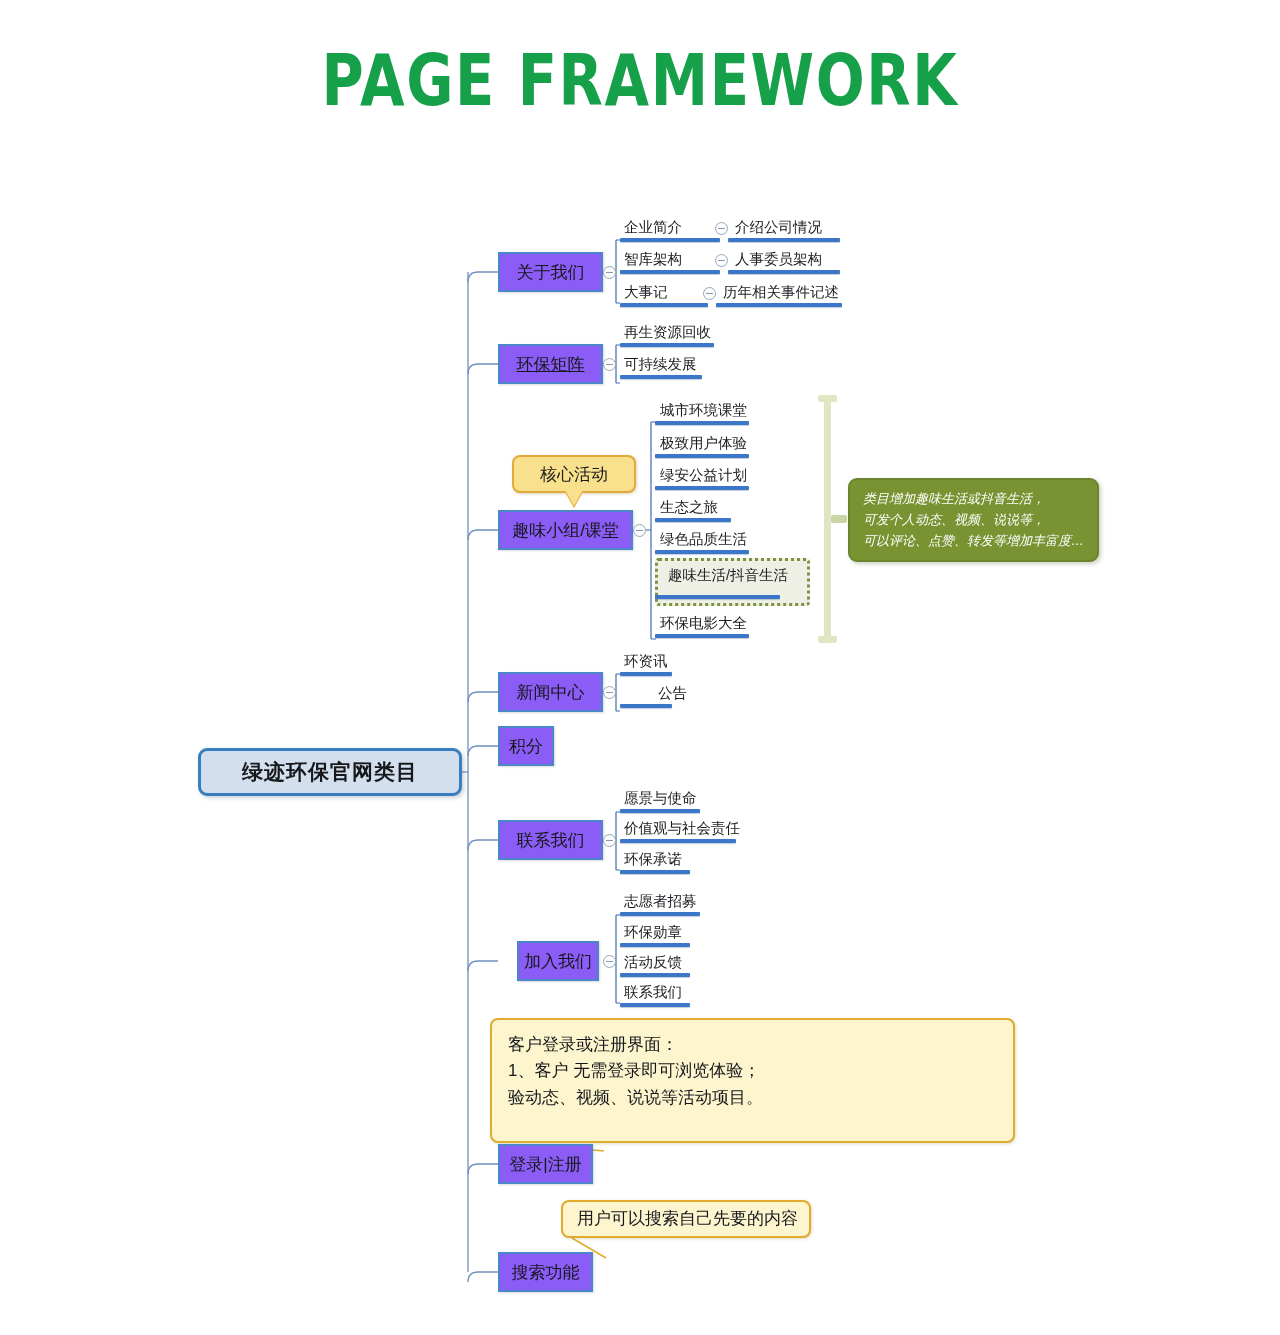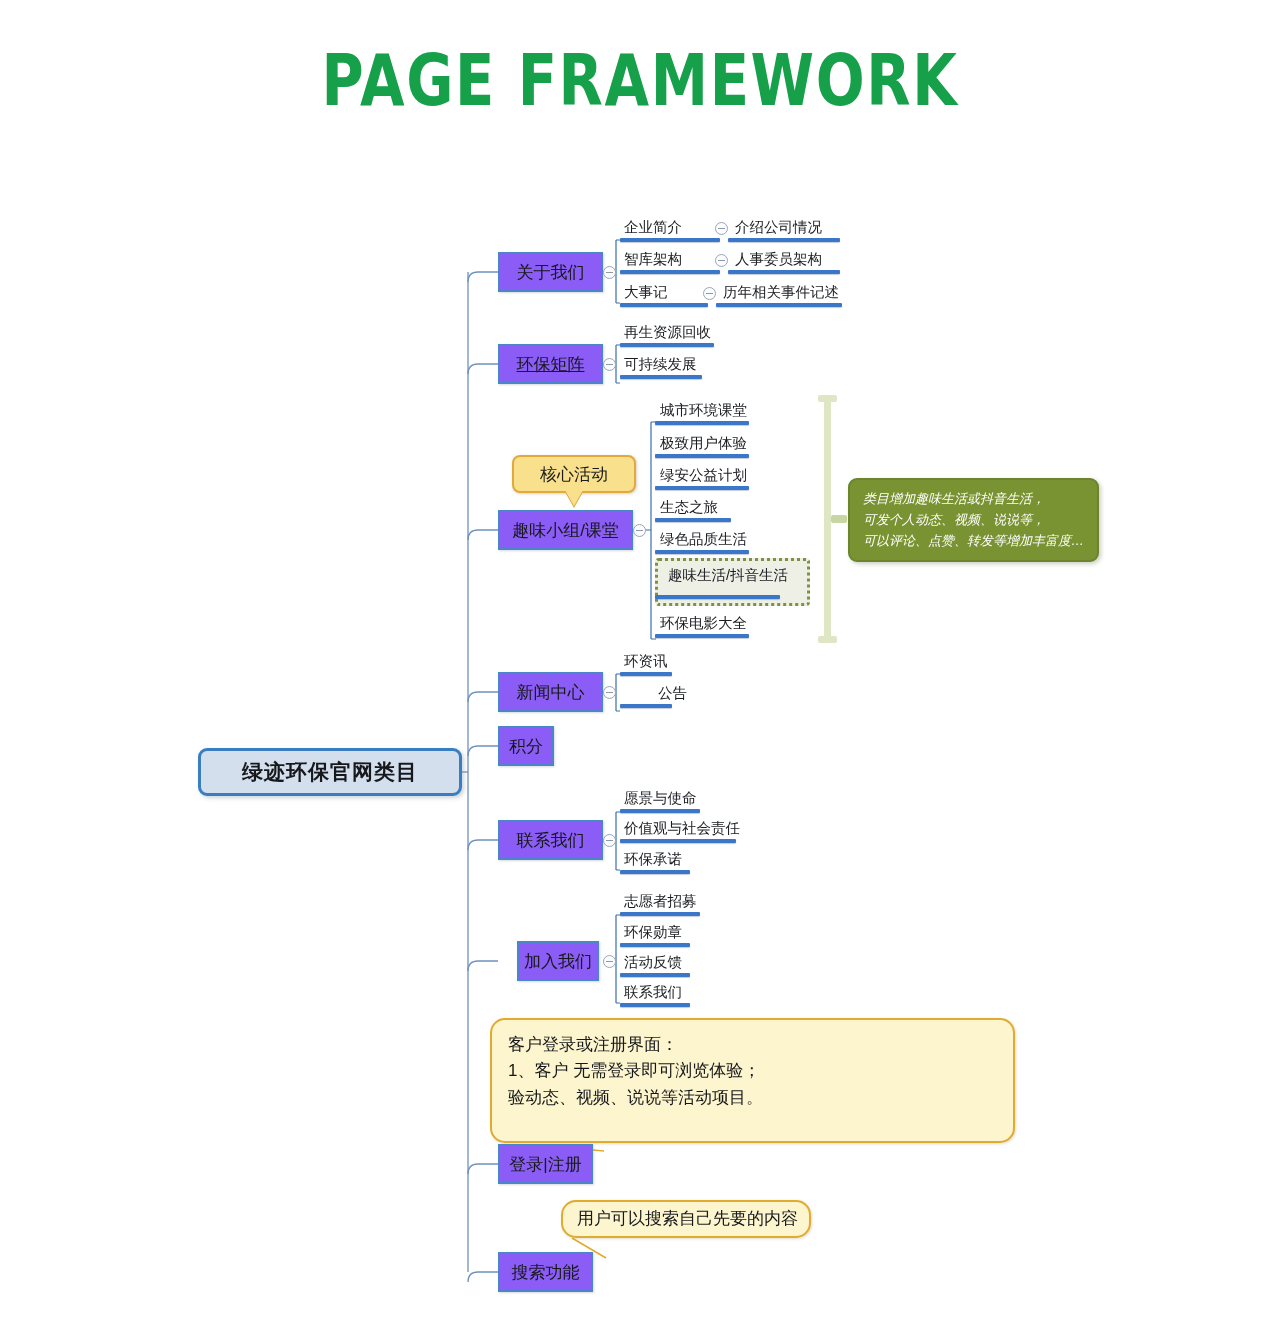--- a/index.html
+++ b/index.html
@@ -63,21 +63,21 @@
   }
   .callout .tail{
     position:absolute;left:50%;bottom:-15px;margin-left:-9px;
     width:0;height:0;border-left:9px solid transparent;border-right:9px solid transparent;
     border-top:16px solid #f8e08c;filter:drop-shadow(0 2px 0 #e2a93b);
   }
 
   
   .note-yellow{
     position:absolute;box-sizing:border-box;
-    background:#fdf5ce;border:2px solid #e0ab2e;border-radius:15px;
+    background:#fdf5ce;border:2px solid #e0ab2e;border-radius:8px;
     font-size:17px;line-height:1.55;color:#15171a;
     padding:12px 16px;box-shadow:1px 1px 3px rgba(150,135,85,.30);
   }
   .note-yellow.small{padding:8px 14px;font-size:17px;white-space:nowrap;
                      display:flex;align-items:center;}
 
   
   .note-green{
     position:absolute;box-sizing:border-box;
     background:#7a9332;border:2px solid #6c8430;border-radius:9px;

